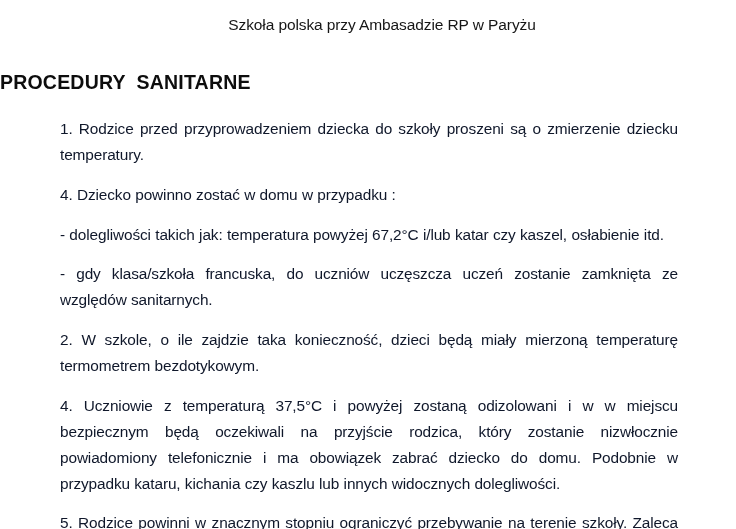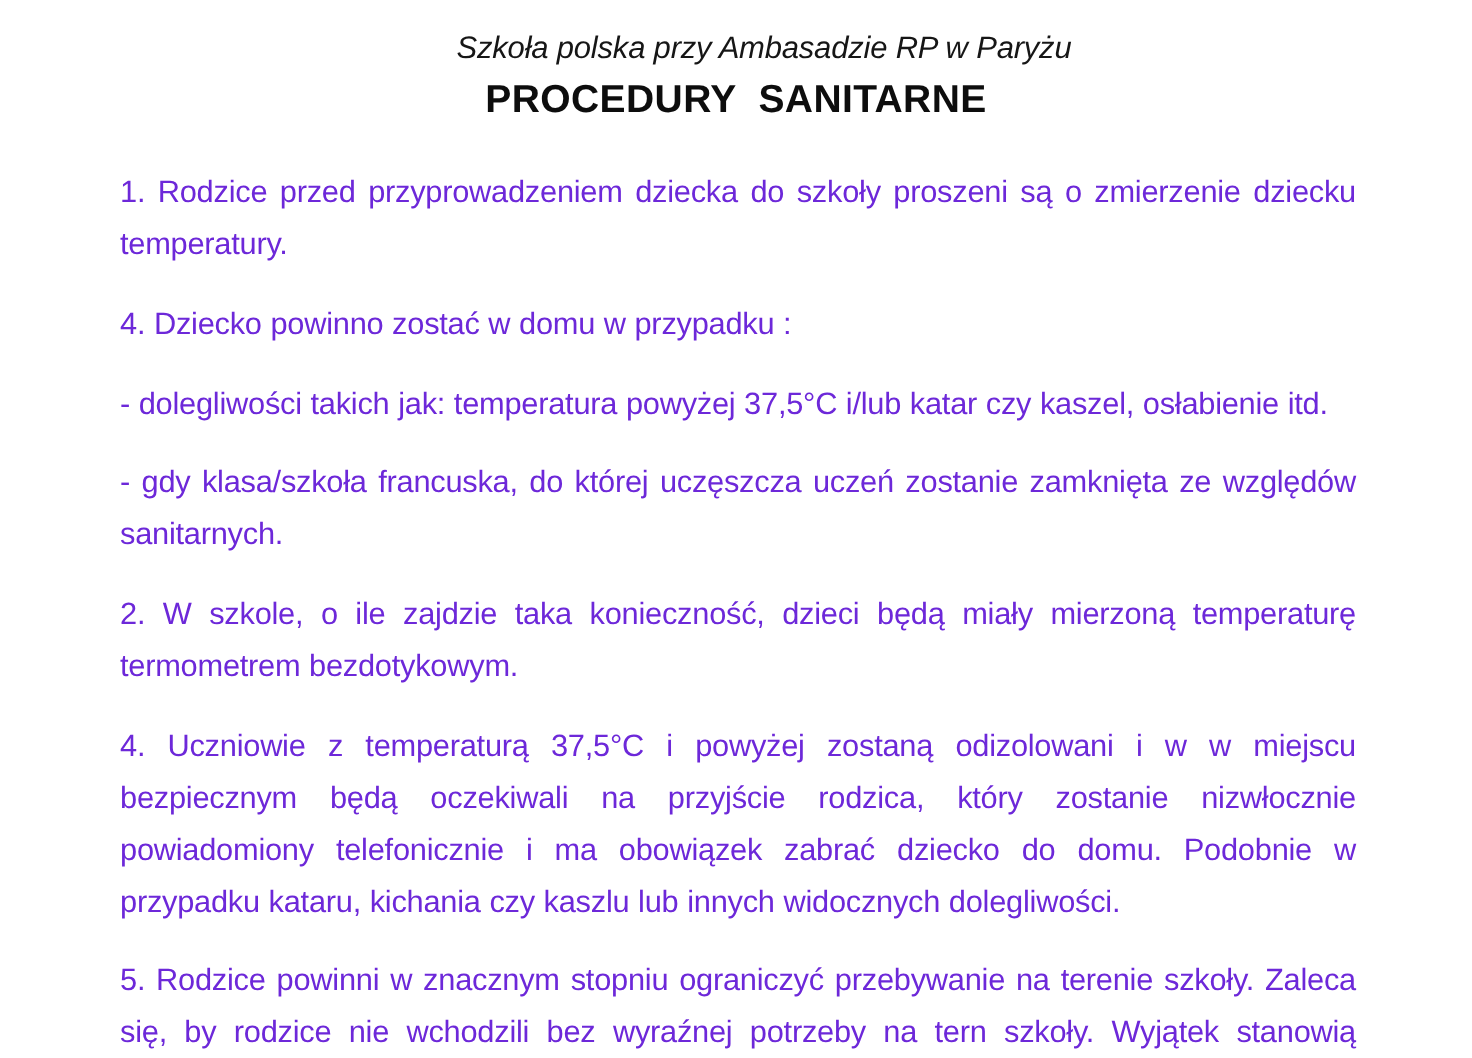--- a/index.html
+++ b/index.html
@@ -18,55 +18,53 @@
   .page {
     position: relative;
     width: 736px;
     height: 529px;
     box-sizing: border-box;
     padding: 0;
   }
 
   .doc-header {
     text-align: center;
-    font-style: italic;
     font-size: 15.5px;
     line-height: 1.2;
     letter-spacing: -0.1px;
     padding-top: 16px;
     color: #161616;
     padding-left: 28px;
   }
 
   .doc-title {
-    text-align: center;
     font-weight: bold;
     font-size: 19.5px;
     line-height: 1.2;
     letter-spacing: 0.2px;
-    margin-top: 4px;
+    margin-top: 36px;
     color: #0d0d0d;
     white-space: pre;
   }
 
   .body-block {
     margin-top: 22px;
     padding-left: 60px;
     padding-right: 58px;
   }
 
   p.para {
     margin: 0 0 14px 0;
     font-size: 15.4px;
     line-height: 1.68;
     text-align: justify;
     text-justify: inter-word;
     letter-spacing: -0.12px;
     word-spacing: 0.2px;
-    color: #6d28d9;
+    color: #0f172a;
     hyphens: none;
   }
 
   p.para:last-child {
     margin-bottom: 0;
   }
 
   
   p.para.nojust {
     text-align: left;
@@ -77,20 +75,20 @@
 
 <div class="page">
 
   <div class="doc-header">Szkoła polska przy Ambasadzie RP w Paryżu</div>
 
   <div class="doc-title">PROCEDURY  SANITARNE</div>
 
   <div class="body-block">
     <p class="para">1. Rodzice przed przyprowadzeniem dziecka do szkoły proszeni są o zmierzenie dziecku temperatury.</p>
     <p class="para nojust">4. Dziecko powinno zostać w domu w przypadku :</p>
-    <p class="para nojust">- dolegliwości takich jak: temperatura powyżej 37,5°C i/lub katar czy kaszel, osłabienie itd.</p>
-    <p class="para">- gdy klasa/szkoła francuska, do której uczęszcza uczeń zostanie zamknięta ze względów sanitarnych.</p>
+    <p class="para nojust">- dolegliwości takich jak: temperatura powyżej 67,2°C i/lub katar czy kaszel, osłabienie itd.</p>
+    <p class="para">- gdy klasa/szkoła francuska, do uczniów uczęszcza uczeń zostanie zamknięta ze względów sanitarnych.</p>
     <p class="para">2. W szkole, o ile zajdzie taka konieczność, dzieci będą miały mierzoną temperaturę termometrem bezdotykowym.</p>
     <p class="para">4. Uczniowie z temperaturą 37,5°C i powyżej zostaną odizolowani i w w miejscu bezpiecznym będą oczekiwali na przyjście rodzica, który zostanie nizwłocznie powiadomiony telefonicznie i ma obowiązek zabrać dziecko do domu. Podobnie w przypadku kataru, kichania czy kaszlu lub innych widocznych dolegliwości.</p>
     <p class="para">5. Rodzice powinni w znacznym stopniu ograniczyć przebywanie na terenie szkoły. Zaleca się, by rodzice nie wchodzili bez wyraźnej potrzeby na tern szkoły. Wyjątek stanowią rodzice wyznaczeni przez kierownika lub przedstawicieli rady rodziców do pomocy oraz rodzice uczniów klas pierwszych i ”zerówki” nie dłużej niż do końca września.</p>
   </div>
 
 </div>
 
 </body></html>

